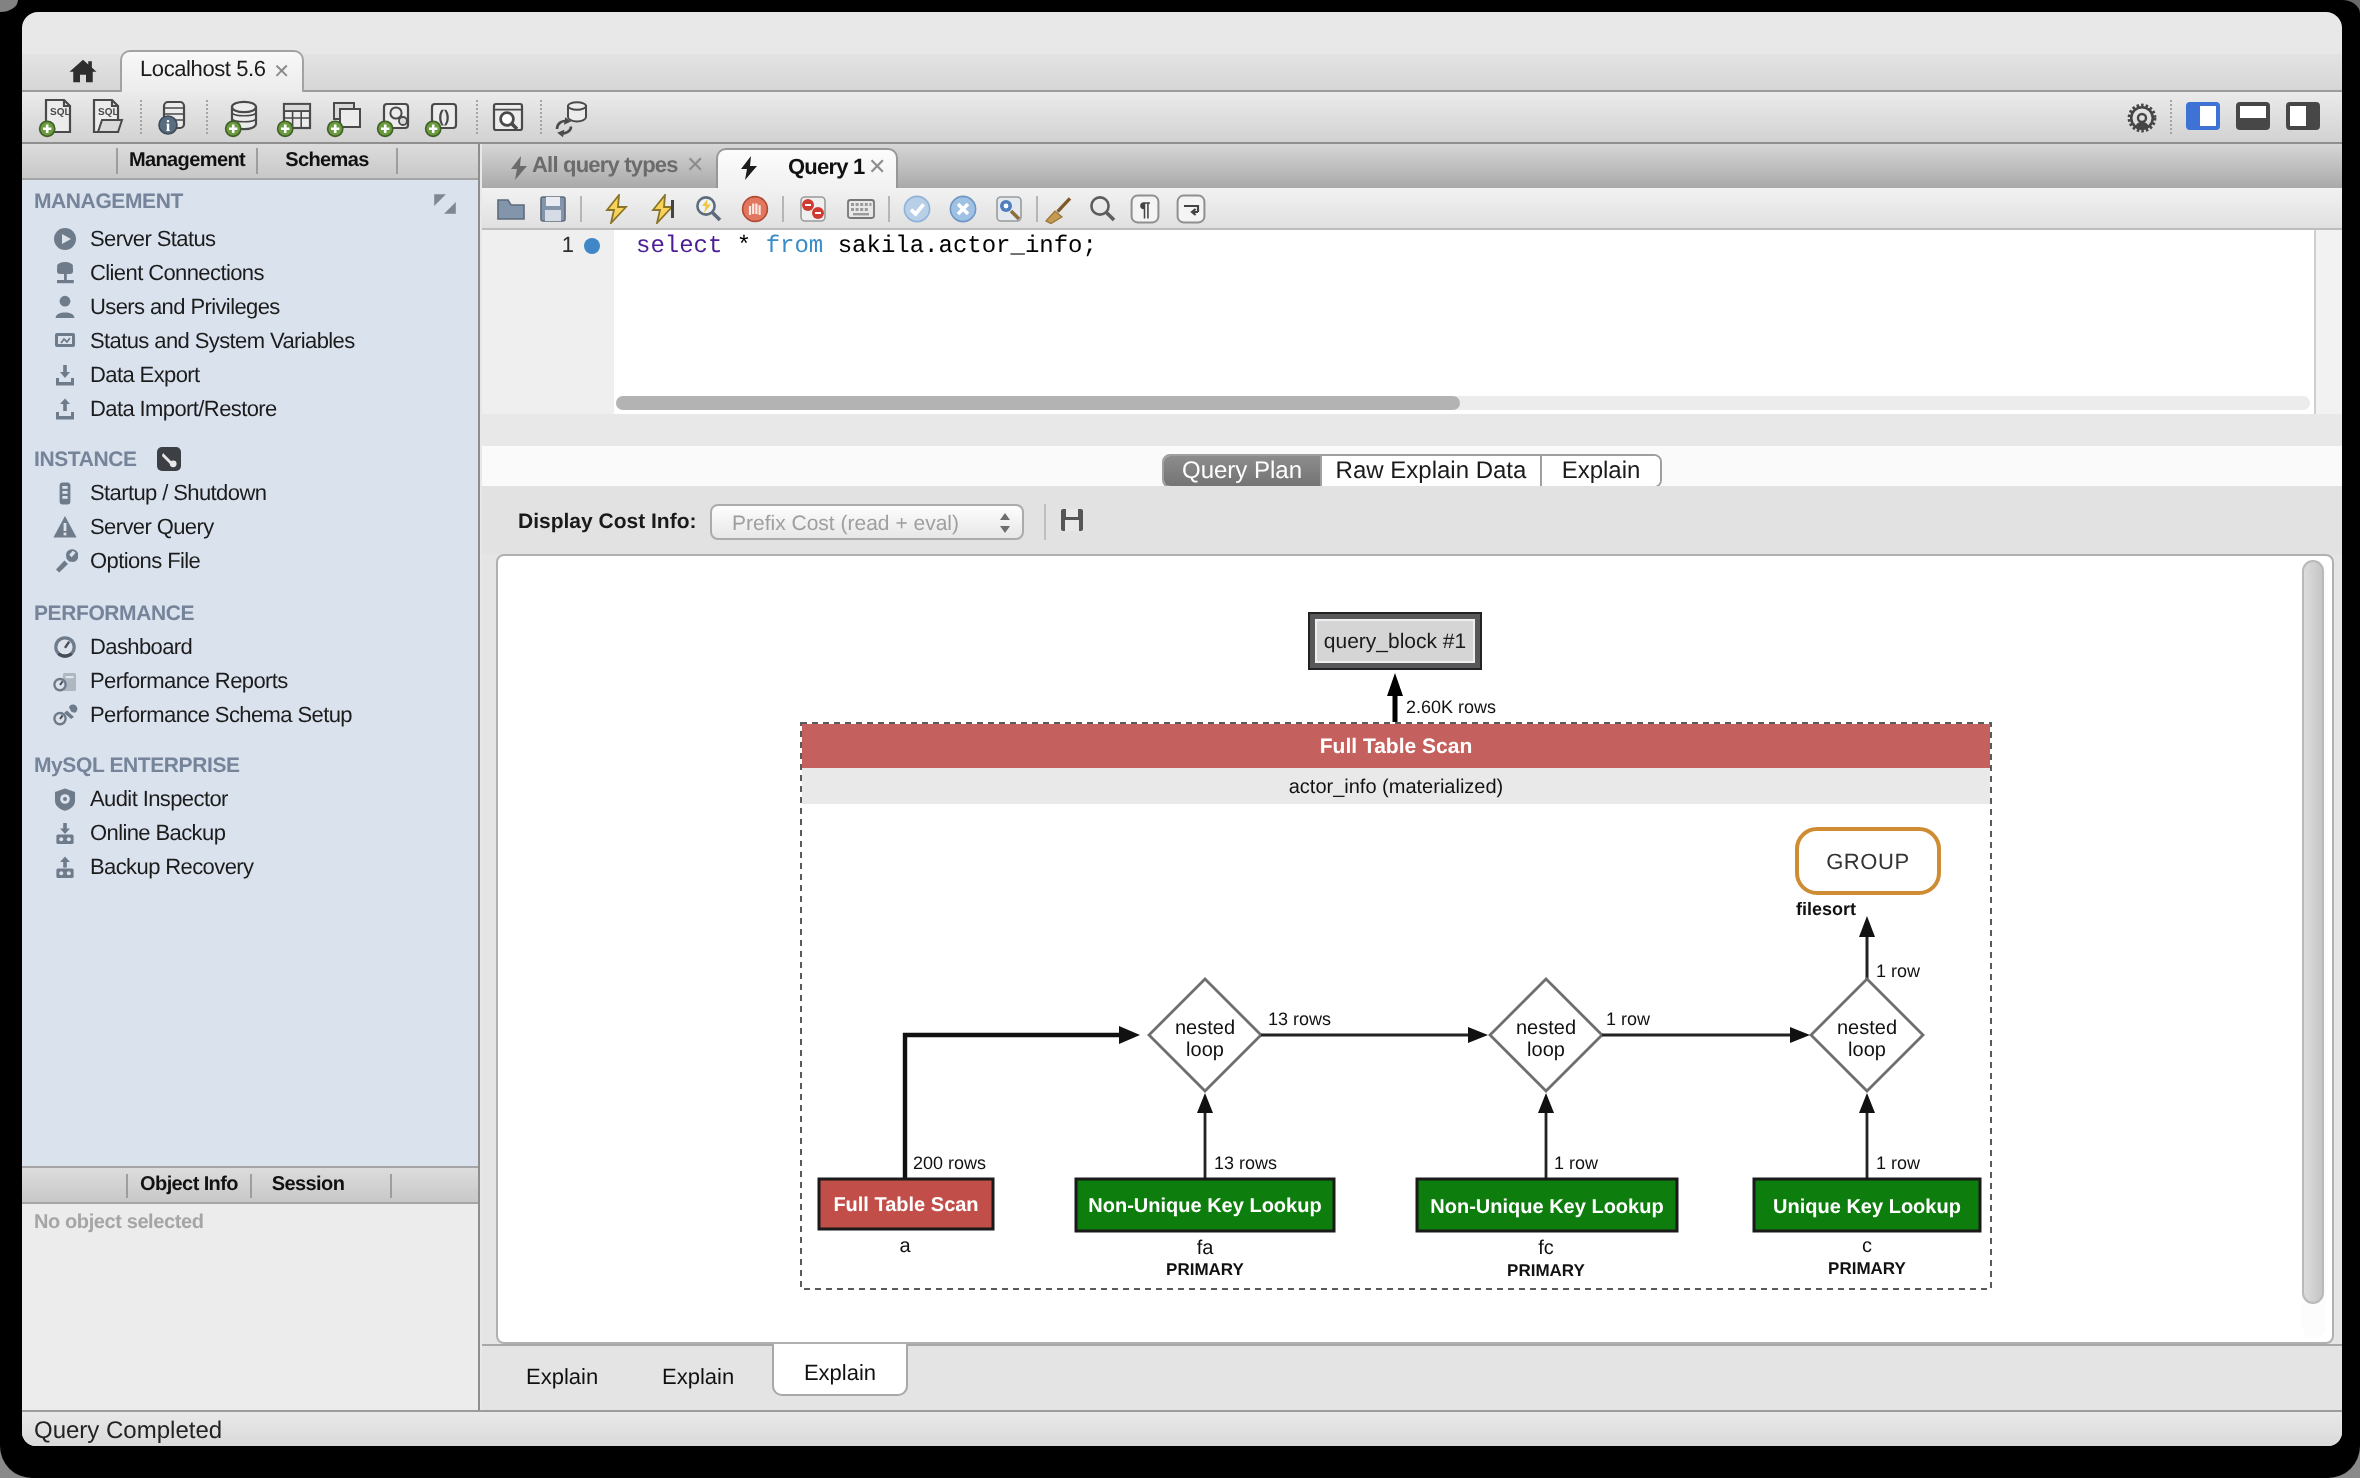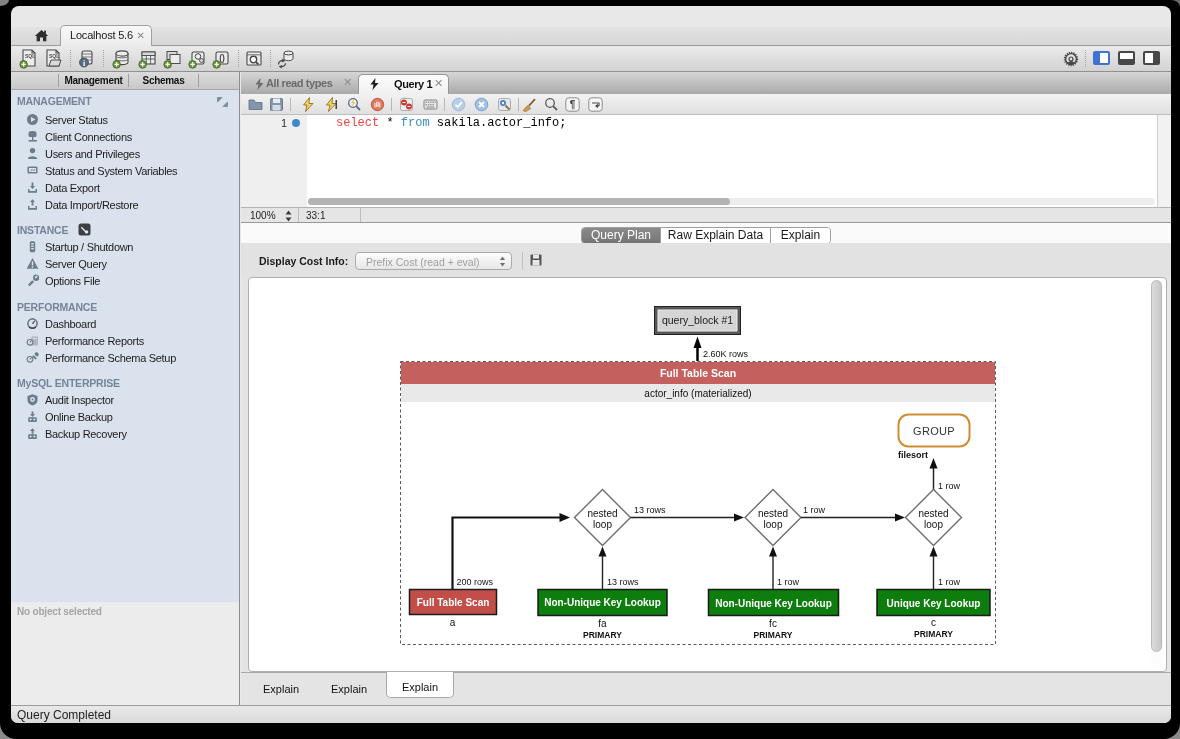--- a/index.html
+++ b/index.html
@@ -295,30 +295,37 @@
           <div class="sitem" style="position:absolute;left:34px;top:318.5px;height:16px;line-height:16px;">Online Backup</div>
         <svg style="position:absolute;left:15px;top:336.5px;" width="13" height="13" viewBox="0 0 13 13">
             <rect x="5.6" y="3.8" width="1.8" height="3" fill="#6e7b8a"></rect>
             <path d="M4 4 L6.5 1.2 L9 4 Z" fill="#6e7b8a"></path>
             <rect x="2.2" y="7.2" width="8.6" height="4.8" rx="0.8" fill="#6e7b8a"></rect>
             <circle cx="4.6" cy="9.6" r="1" fill="#dde3ec"></circle>
             <circle cx="8.4" cy="9.6" r="1" fill="#dde3ec"></circle>
           </svg>
           <div class="sitem" style="position:absolute;left:34px;top:335.5px;height:16px;line-height:16px;">Backup Recovery</div>
       </div>
+      <div id="objtabs">
+        <div style="position:absolute;left:52px;top:3px;height:12px;width:1px;background:#9e9e9e;"></div>
+        <div style="position:absolute;left:114px;top:3px;height:12px;width:1px;background:#9e9e9e;"></div>
+        <div style="position:absolute;left:184px;top:3px;height:12px;width:1px;background:#9e9e9e;"></div>
+        <div style="position:absolute;left:53px;top:0;width:61px;height:100%;text-align:center;line-height:17px;">Object Info</div>
+        <div style="position:absolute;left:115px;top:0;width:56px;height:100%;text-align:center;line-height:17px;">Session</div>
+      </div>
       <div id="noobj">
           <div>No object selected</div>
         </div>
     </div>
     <div id="content">
       <div id="qtabs">
         <svg style="position:absolute;left:13px;top:6px;" width="11" height="12" viewBox="0 0 11 12">
           <path d="M6.5 0 L1.5 6.5 L4.5 6.5 L3.5 12 L9.5 5 L6 5 Z" fill="#6b6b6b"></path>
         </svg>
-        <div style="position:absolute;left:25px;top:5px;font-size:11px;font-weight:bold;color:#6b6b6b;letter-spacing:-0.4px;">All read types</div>
+        <div style="position:absolute;left:25px;top:5px;font-size:11px;font-weight:bold;color:#6b6b6b;letter-spacing:-0.4px;">All query types</div>
         <div style="position:absolute;left:102px;top:4px;font-size:11px;color:#8d8d8d;">✕</div>
         <div style="position:absolute;left:117px;top:2px;width:91px;height:20px;background:linear-gradient(#fcfcfc,#f1f1f1);border:1px solid #979797;border-bottom:none;border-radius:5px 5px 0 0;">
           <svg style="position:absolute;left:10px;top:3px;" width="11" height="12" viewBox="0 0 11 12">
             <path d="M6.5 0 L1.5 6.5 L4.5 6.5 L3.5 12 L9.5 5 L6 5 Z" fill="#1c1c1c"></path>
           </svg>
           <div style="position:absolute;left:35px;top:3px;font-size:11px;font-weight:bold;color:#111;letter-spacing:-0.4px;">Query 1</div>
           <div style="position:absolute;left:75px;top:2px;font-size:11px;color:#8d8d8d;">✕</div>
         </div>
       </div>
       <div id="edtoolbar">
@@ -402,35 +409,25 @@
             <rect x="0.8" y="0.8" width="13.4" height="13.4" rx="3" fill="#f4f4f4" stroke="#8f8f8f" stroke-width="1"></rect>
             <path d="M4 6 L11 6 L11 9 M11 9 L8.5 9 M9.8 7.5 L8 9 L9.8 10.5" stroke="#444" stroke-width="1.1" fill="none"></path>
           </svg>
         </div>
       <div id="editor">
         <div id="gutter"></div>
           <div style="position:absolute;right:0;top:0;width:14px;height:100%;background:#f2f2f2;border-left:1px solid #cfcfcf;"></div>
         <div id="codeline">
             <span style="position:absolute;left:30px;top:0;width:16px;text-align:right;color:#2e2e2e;font-size:11px;font-family:'Liberation Sans',sans-serif;line-height:16px;">1</span>
             <span style="position:absolute;left:51px;top:4px;width:8px;height:8px;border-radius:50%;background:#3f87c6;"></span>
-            <span style="position:absolute;left:77px;top:0;line-height:16px;"><span style="color:#ef4444;margin-left:18px;">select</span> * <span style="color:#3a8cc8;">from</span> sakila.actor_info;</span>
+            <span style="position:absolute;left:77px;top:0;line-height:16px;"><span style="color:#4c1d95;">select</span> * <span style="color:#3a8cc8;">from</span> sakila.actor_info;</span>
           </div>
         <div style="position:absolute;left:67px;right:16px;top:83px;height:7px;background:#ececec;border-radius:4px;"></div>
           <div style="position:absolute;left:67px;top:83px;width:422px;height:7px;background:#b3b3b3;border-radius:4px;"></div>
       </div>
-      <div id="edstatus">
-          <div style="position:absolute;left:9px;top:1px;line-height:14px;">100%</div>
-          <svg style="position:absolute;left:43px;top:2px;" width="9" height="12" viewBox="0 0 9 12">
-            <path d="M4.5 0.5 L7.5 4.5 L1.5 4.5 Z" fill="#3c3c3c"></path>
-            <path d="M4.5 11.5 L7.5 7.5 L1.5 7.5 Z" fill="#3c3c3c"></path>
-          </svg>
-          <div style="position:absolute;left:57px;top:0;width:1px;height:100%;background:#bdbdbd;"></div>
-          <div style="position:absolute;left:65px;top:1px;line-height:14px;">33:1</div>
-          <div style="position:absolute;left:119px;top:0;width:1px;height:100%;background:#bdbdbd;"></div>
-        </div>
       <div id="planhead">
           <div style="position:absolute;left:340px;top:4px;width:250px;height:17px;border:1px solid #9f9f9f;border-radius:4px;overflow:hidden;font-size:12px;display:flex;">
             <div style="width:78px;background:linear-gradient(#8c8c8c,#747474);color:#fff;text-align:center;line-height:15px;">Query Plan</div>
             <div style="width:110px;background:#fff;color:#1a1a1a;text-align:center;line-height:15px;border-left:1px solid #9f9f9f;">Raw Explain Data</div>
             <div style="flex:1;background:#fff;color:#1a1a1a;text-align:center;line-height:15px;border-left:1px solid #9f9f9f;">Explain</div>
           </div>
         </div>
       <div id="costrow">
           <div style="position:absolute;left:18px;top:12px;font-size:10.5px;font-weight:bold;color:#1a1a1a;">Display Cost Info:</div>
           <div style="position:absolute;left:114px;top:9px;width:157px;height:18px;background:linear-gradient(#fdfdfd,#e7e7e7);border:1px solid #ababab;border-radius:4px;">

